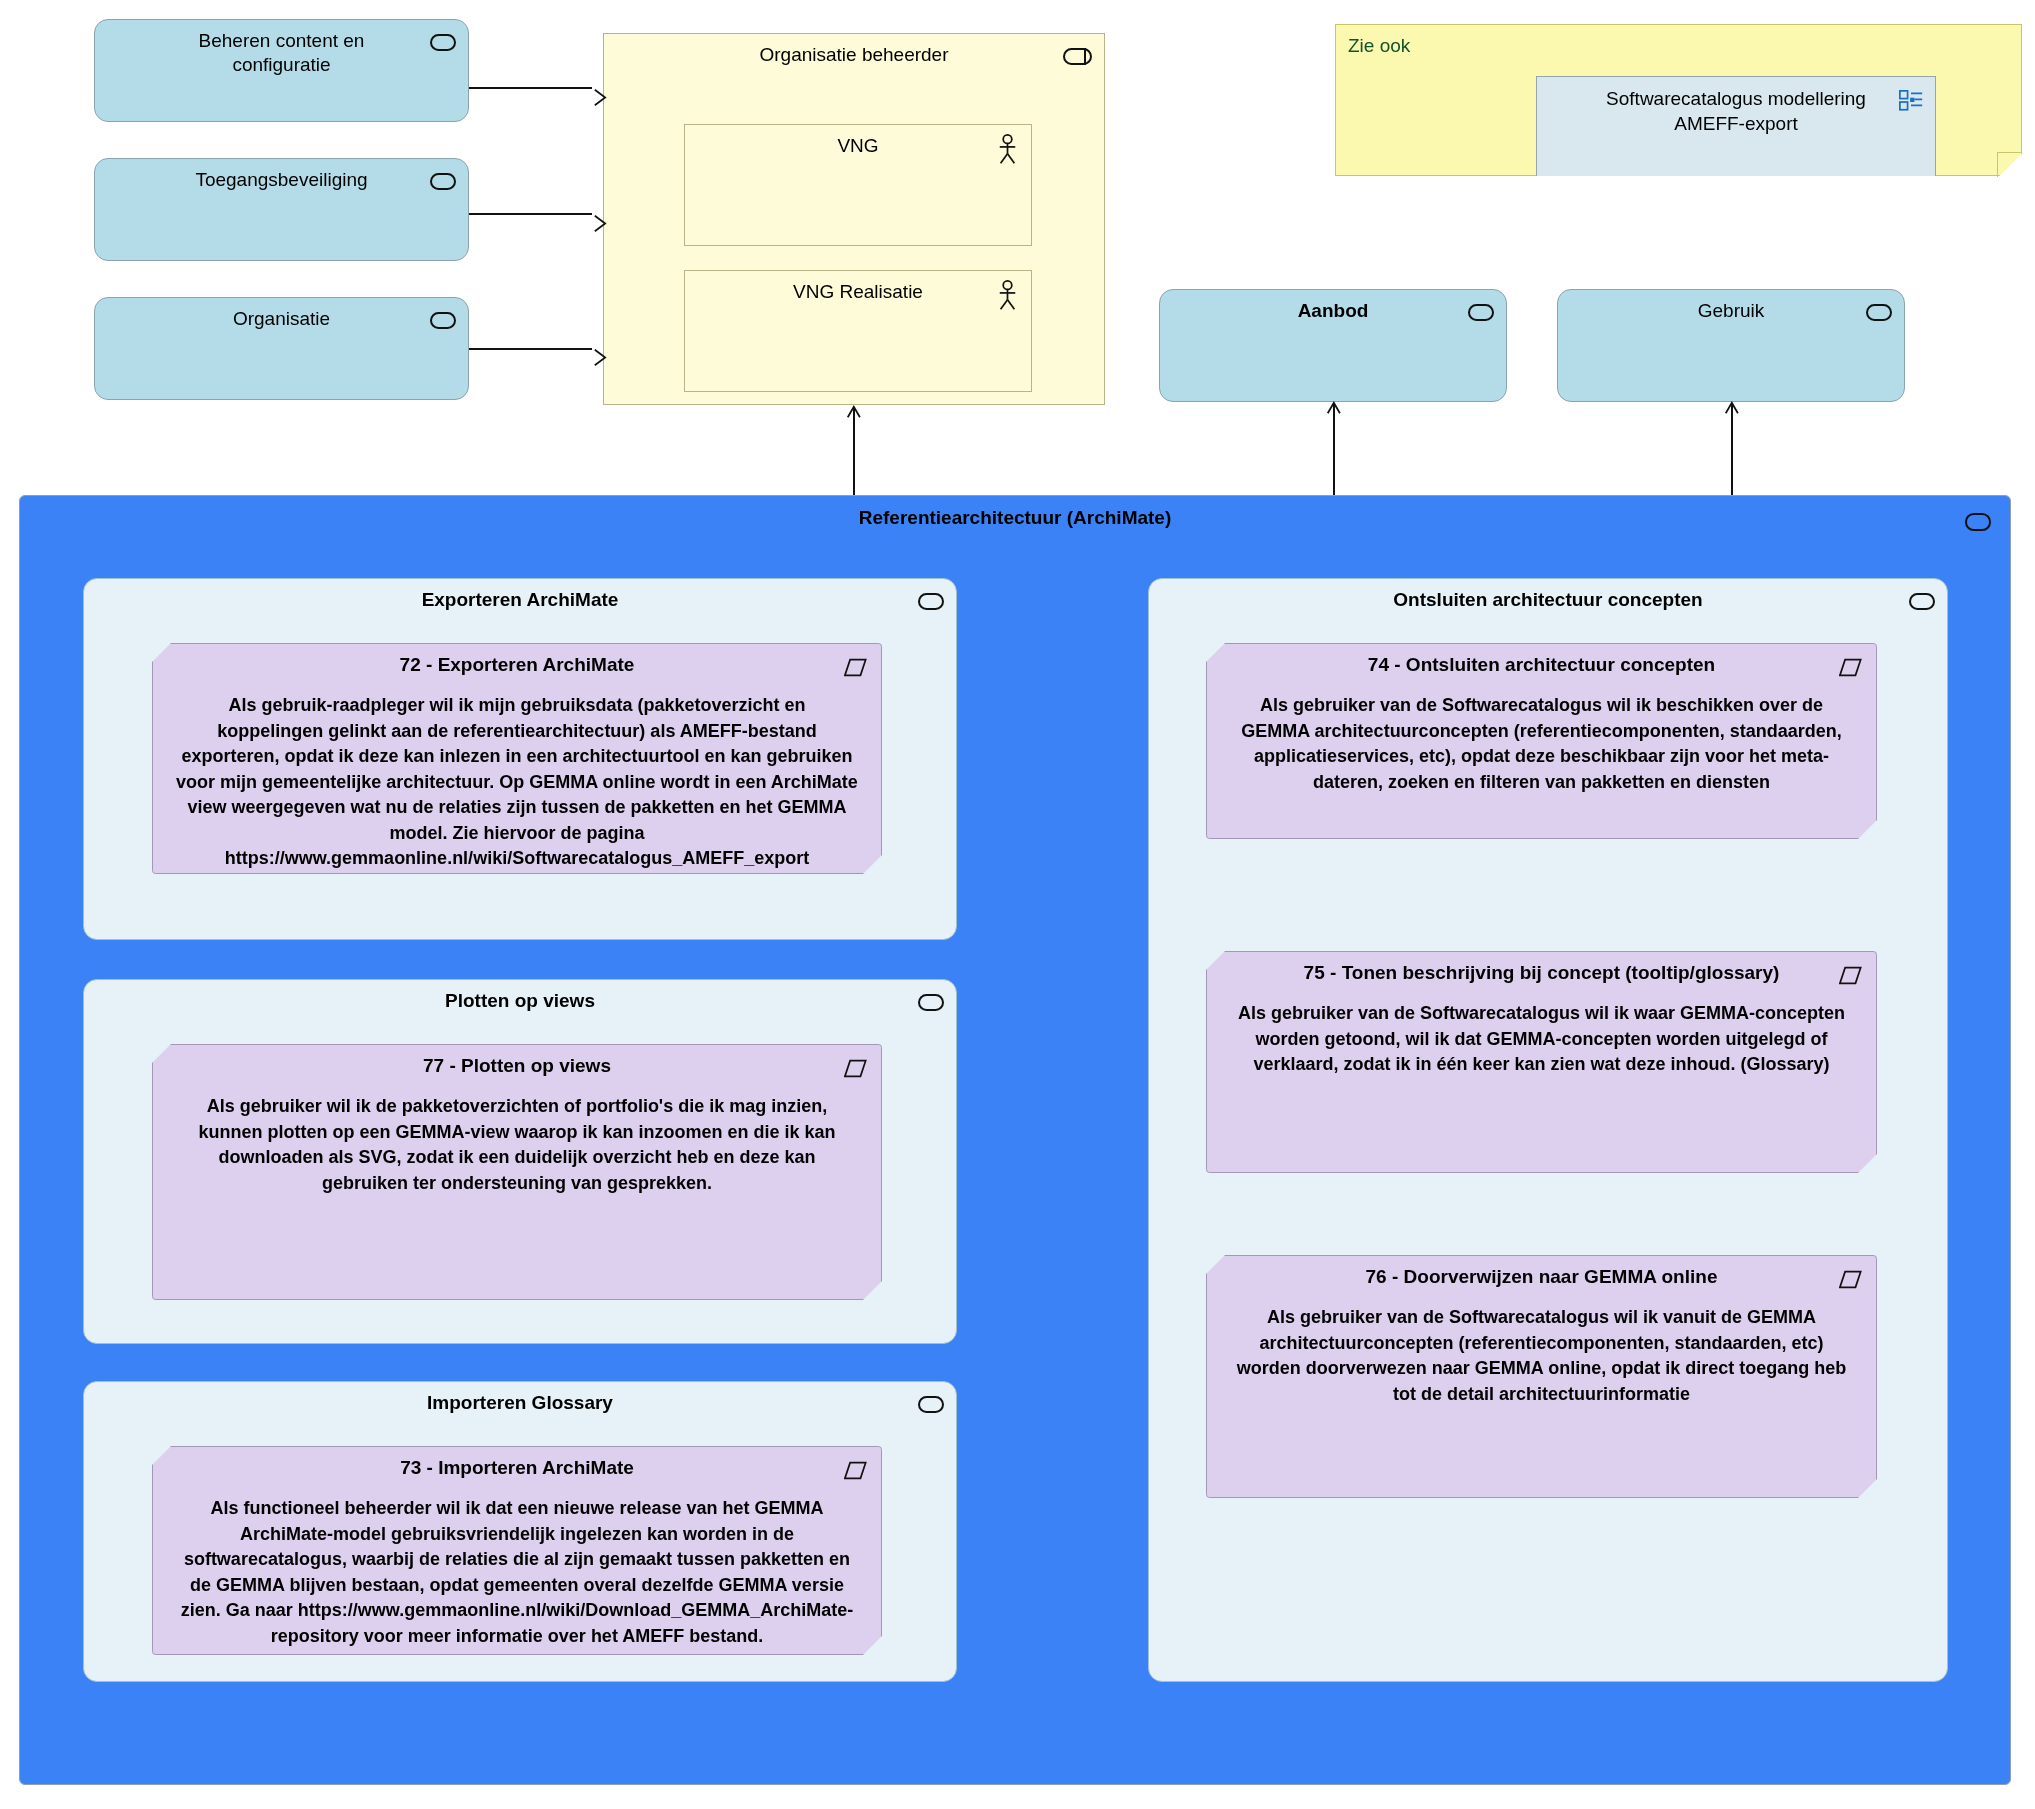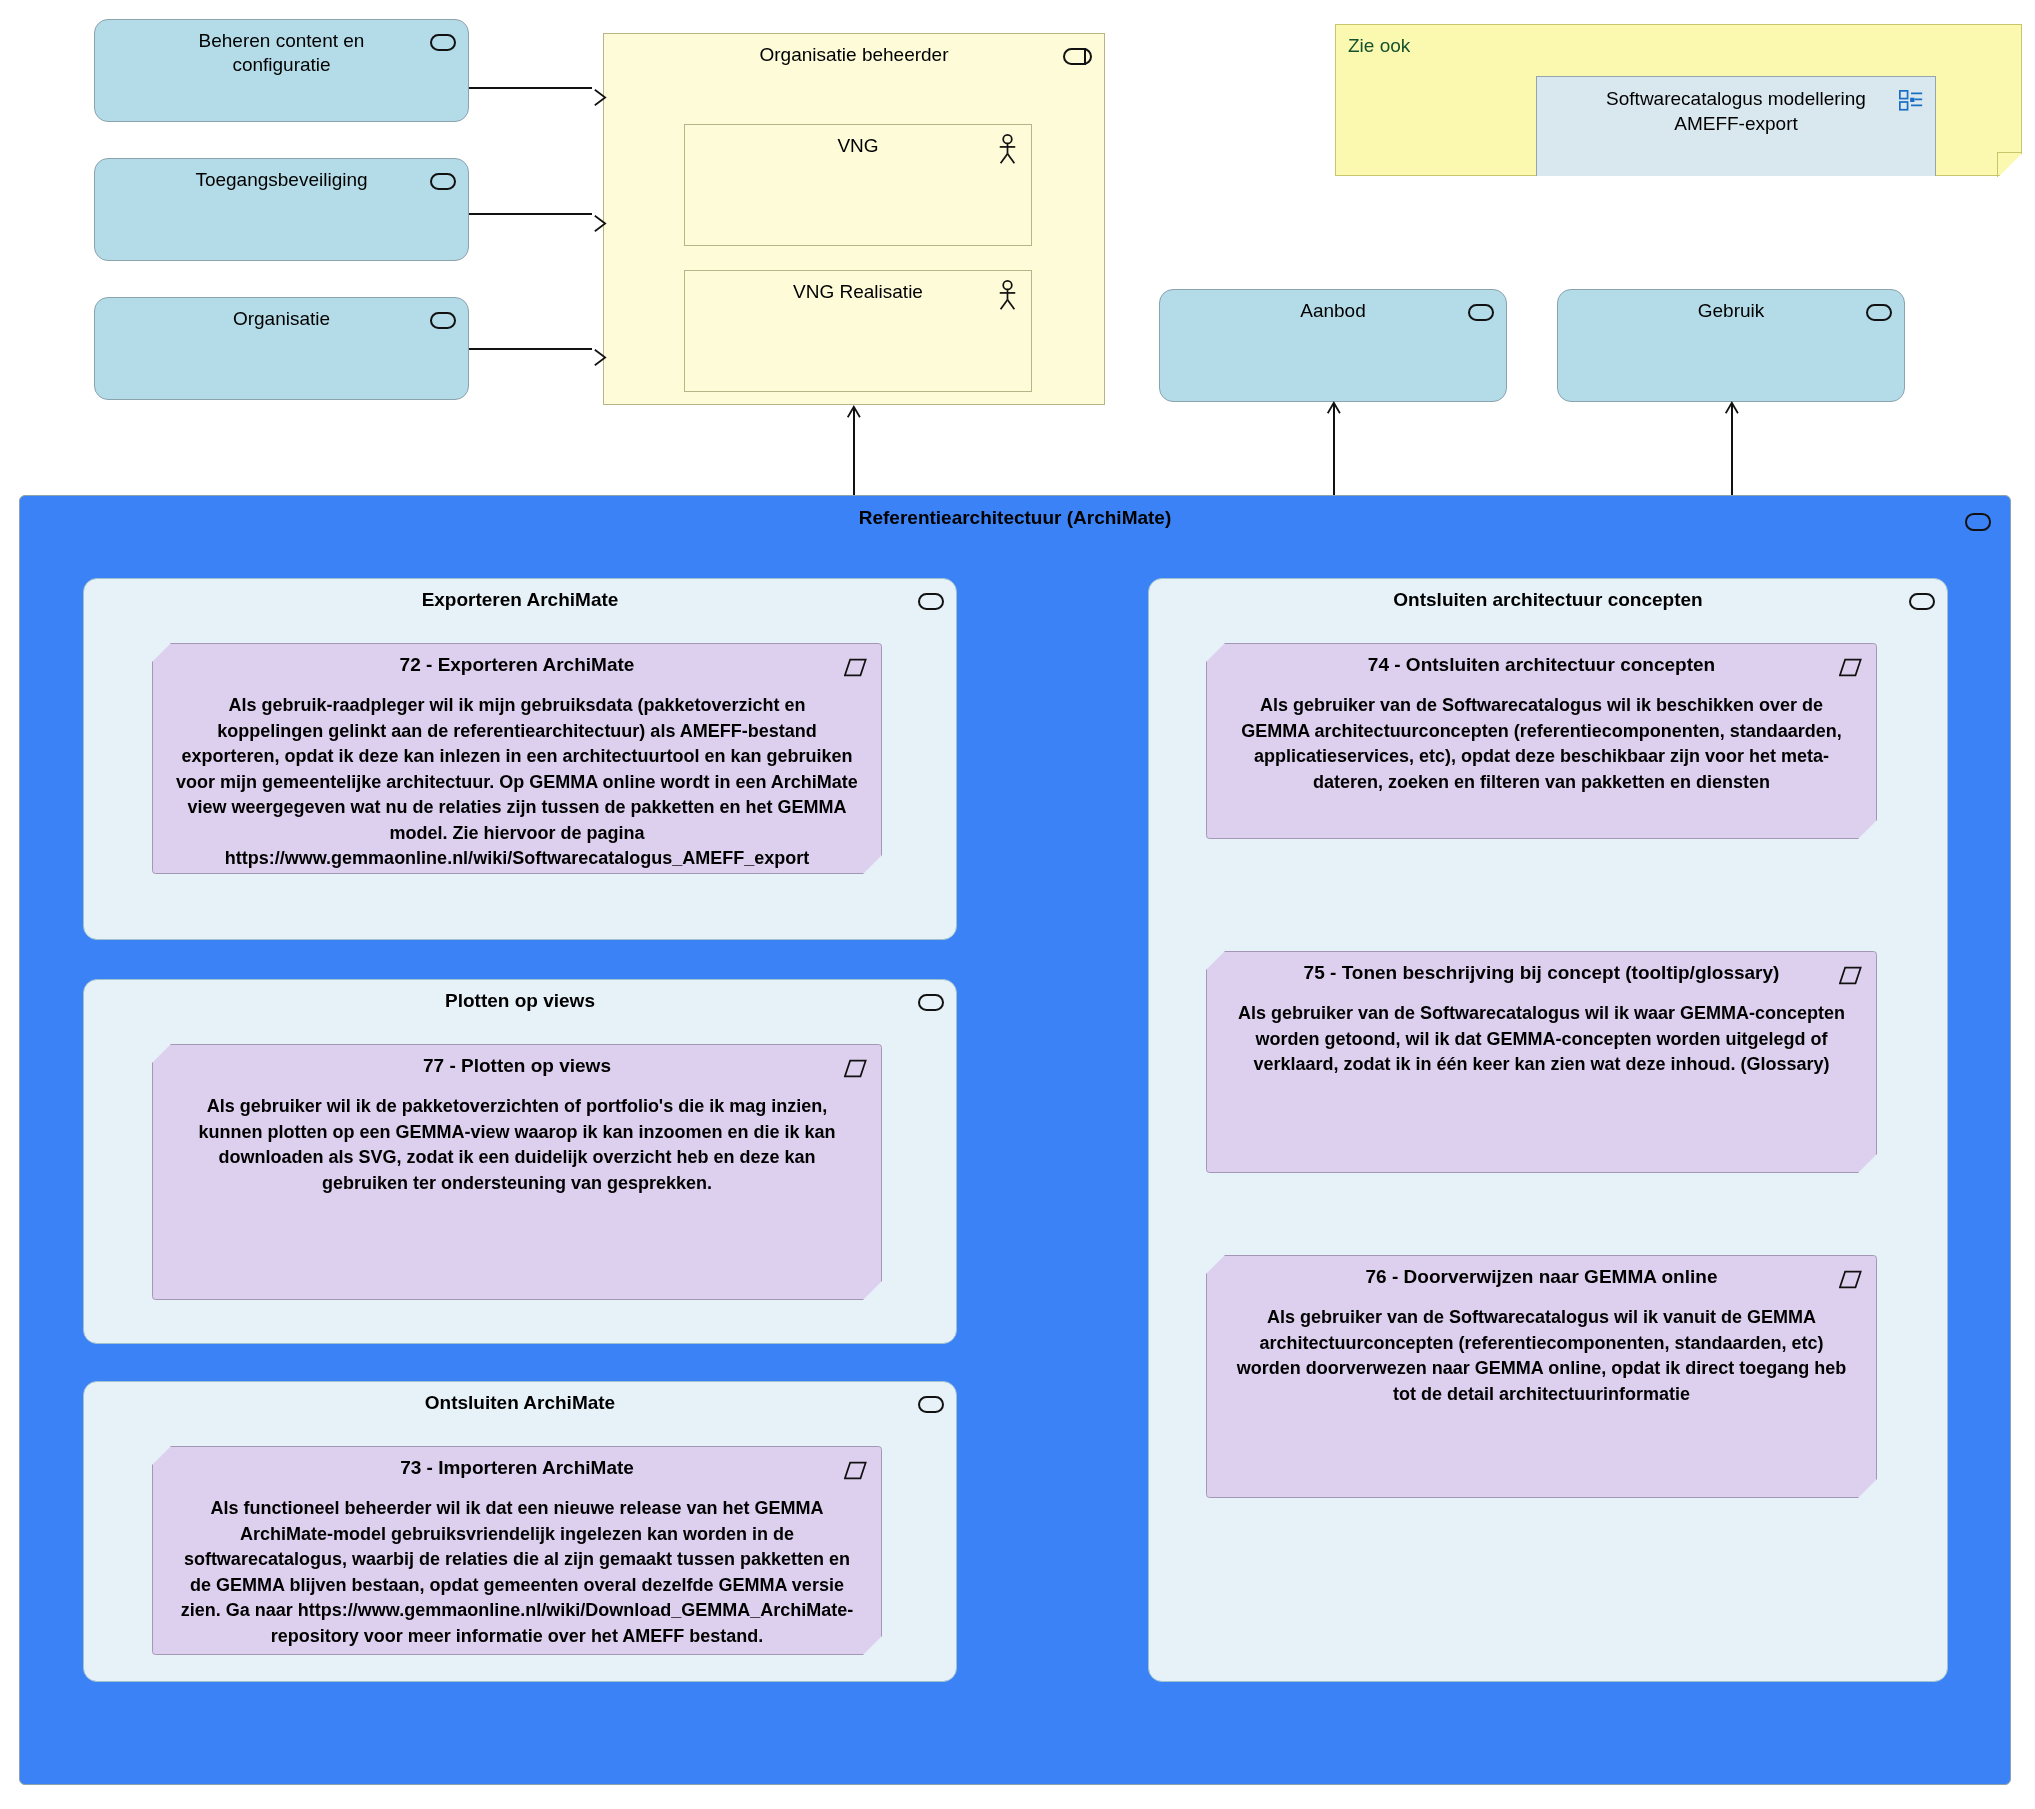--- a/index.html
+++ b/index.html
@@ -259,21 +259,21 @@
           <line x1="14" y1="5" x2="27" y2="5" stroke="#1a6fc4" stroke-width="2"></line>
           <line x1="18" y1="12" x2="27" y2="12" stroke="#1a6fc4" stroke-width="2"></line>
           <line x1="14" y1="19" x2="27" y2="19" stroke="#1a6fc4" stroke-width="2"></line>
           <rect x="13" y="10" width="5" height="5" fill="#1a6fc4"></rect>
         </svg>
       </div>
     </div>
   </div>
   <div class="note-fold" style="left:1997px; top:152px;"></div>
 
-  <div class="node biz-func" style="left:1159px; top:289px; width:348px; height:113px;">
+  <div class="node biz-func" style="left:1159px; top:289px; width:348px; height:113px;font-weight:bold;">
     <div class="node-title">Aanbod</div>
     <div class="icon icon-func"></div>
   </div>
 
   <div class="node biz-func" style="left:1557px; top:289px; width:348px; height:113px;">
     <div class="node-title">Gebruik</div>
     <div class="icon icon-func"></div>
   </div>
 
   <div class="conn conn-h" style="left:469px; top:87px; width:123px;"></div>
@@ -346,21 +346,21 @@
         <div class="requirement-body">Als gebruiker wil ik de pakketoverzichten of portfolio's die ik mag inzien, kunnen plotten op een GEMMA-view waarop ik kan inzoomen en die ik kan downloaden als SVG, zodat ik een duidelijk overzicht heb en deze kan gebruiken ter ondersteuning van gesprekken.</div>
         <div class="icon icon-req">
           <svg width="22.6" height="19" viewBox="0 0 26 22">
             <polygon points="7,2 25,2 19,20 1,20" fill="none" stroke="#111" stroke-width="2"></polygon>
           </svg>
         </div>
       </div>
     </div>
 
     <div class="node grouping-sub" style="left:63px; top:885px; width:874px; height:301px;">
-      <div class="node-title">Ontsluiten ArchiMate</div>
+      <div class="node-title">Importeren Glossary</div>
       <div class="icon icon-func"></div>
 
       <div class="node requirement" style="left:68px; top:64px; width:730px; height:209px;">
         <div class="node-title">73 - Importeren ArchiMate</div>
         <div class="requirement-body">Als functioneel beheerder wil ik dat een nieuwe release van het GEMMA ArchiMate-model gebruiksvriendelijk ingelezen kan worden in de softwarecatalogus, waarbij de relaties die al zijn gemaakt tussen pakketten en de GEMMA blijven bestaan, opdat gemeenten overal dezelfde GEMMA versie zien. Ga naar https://www.gemmaonline.nl/wiki/Download_GEMMA_ArchiMate-repository voor meer informatie over het AMEFF bestand.</div>
         <div class="icon icon-req">
           <svg width="22.6" height="19" viewBox="0 0 26 22">
             <polygon points="7,2 25,2 19,20 1,20" fill="none" stroke="#111" stroke-width="2"></polygon>
           </svg>
         </div>

